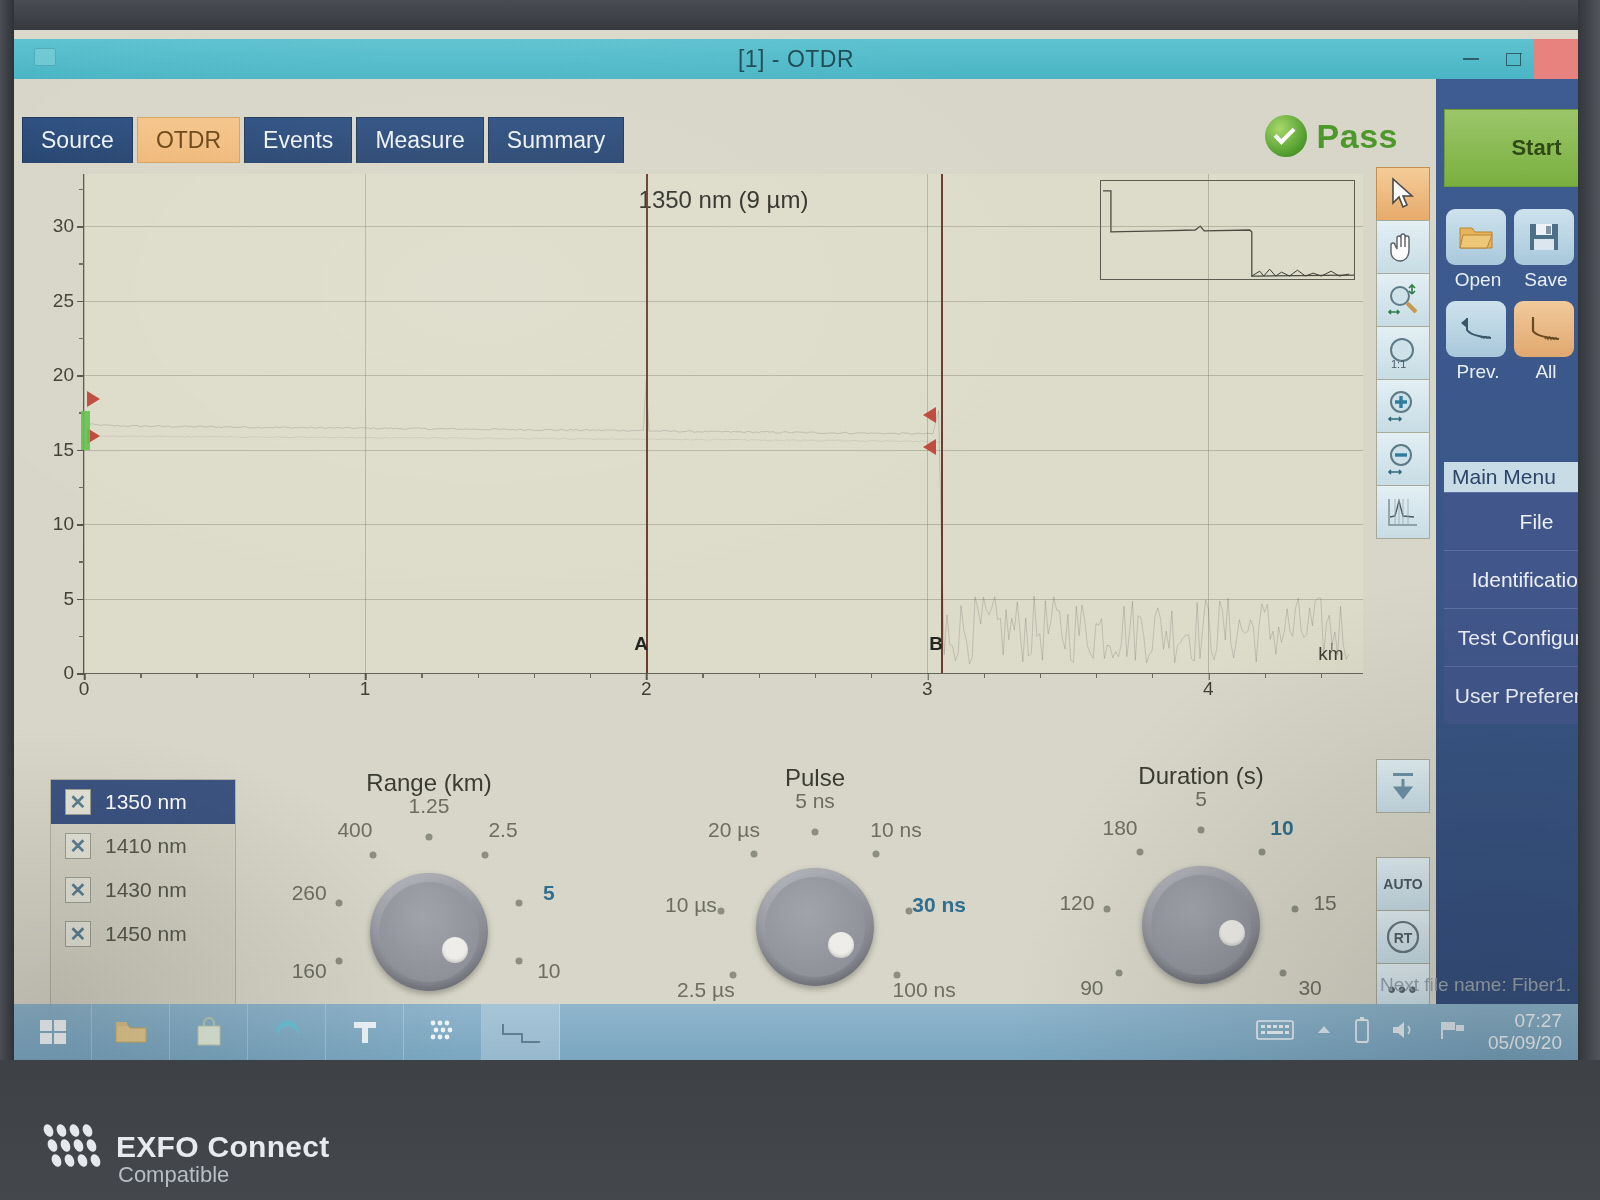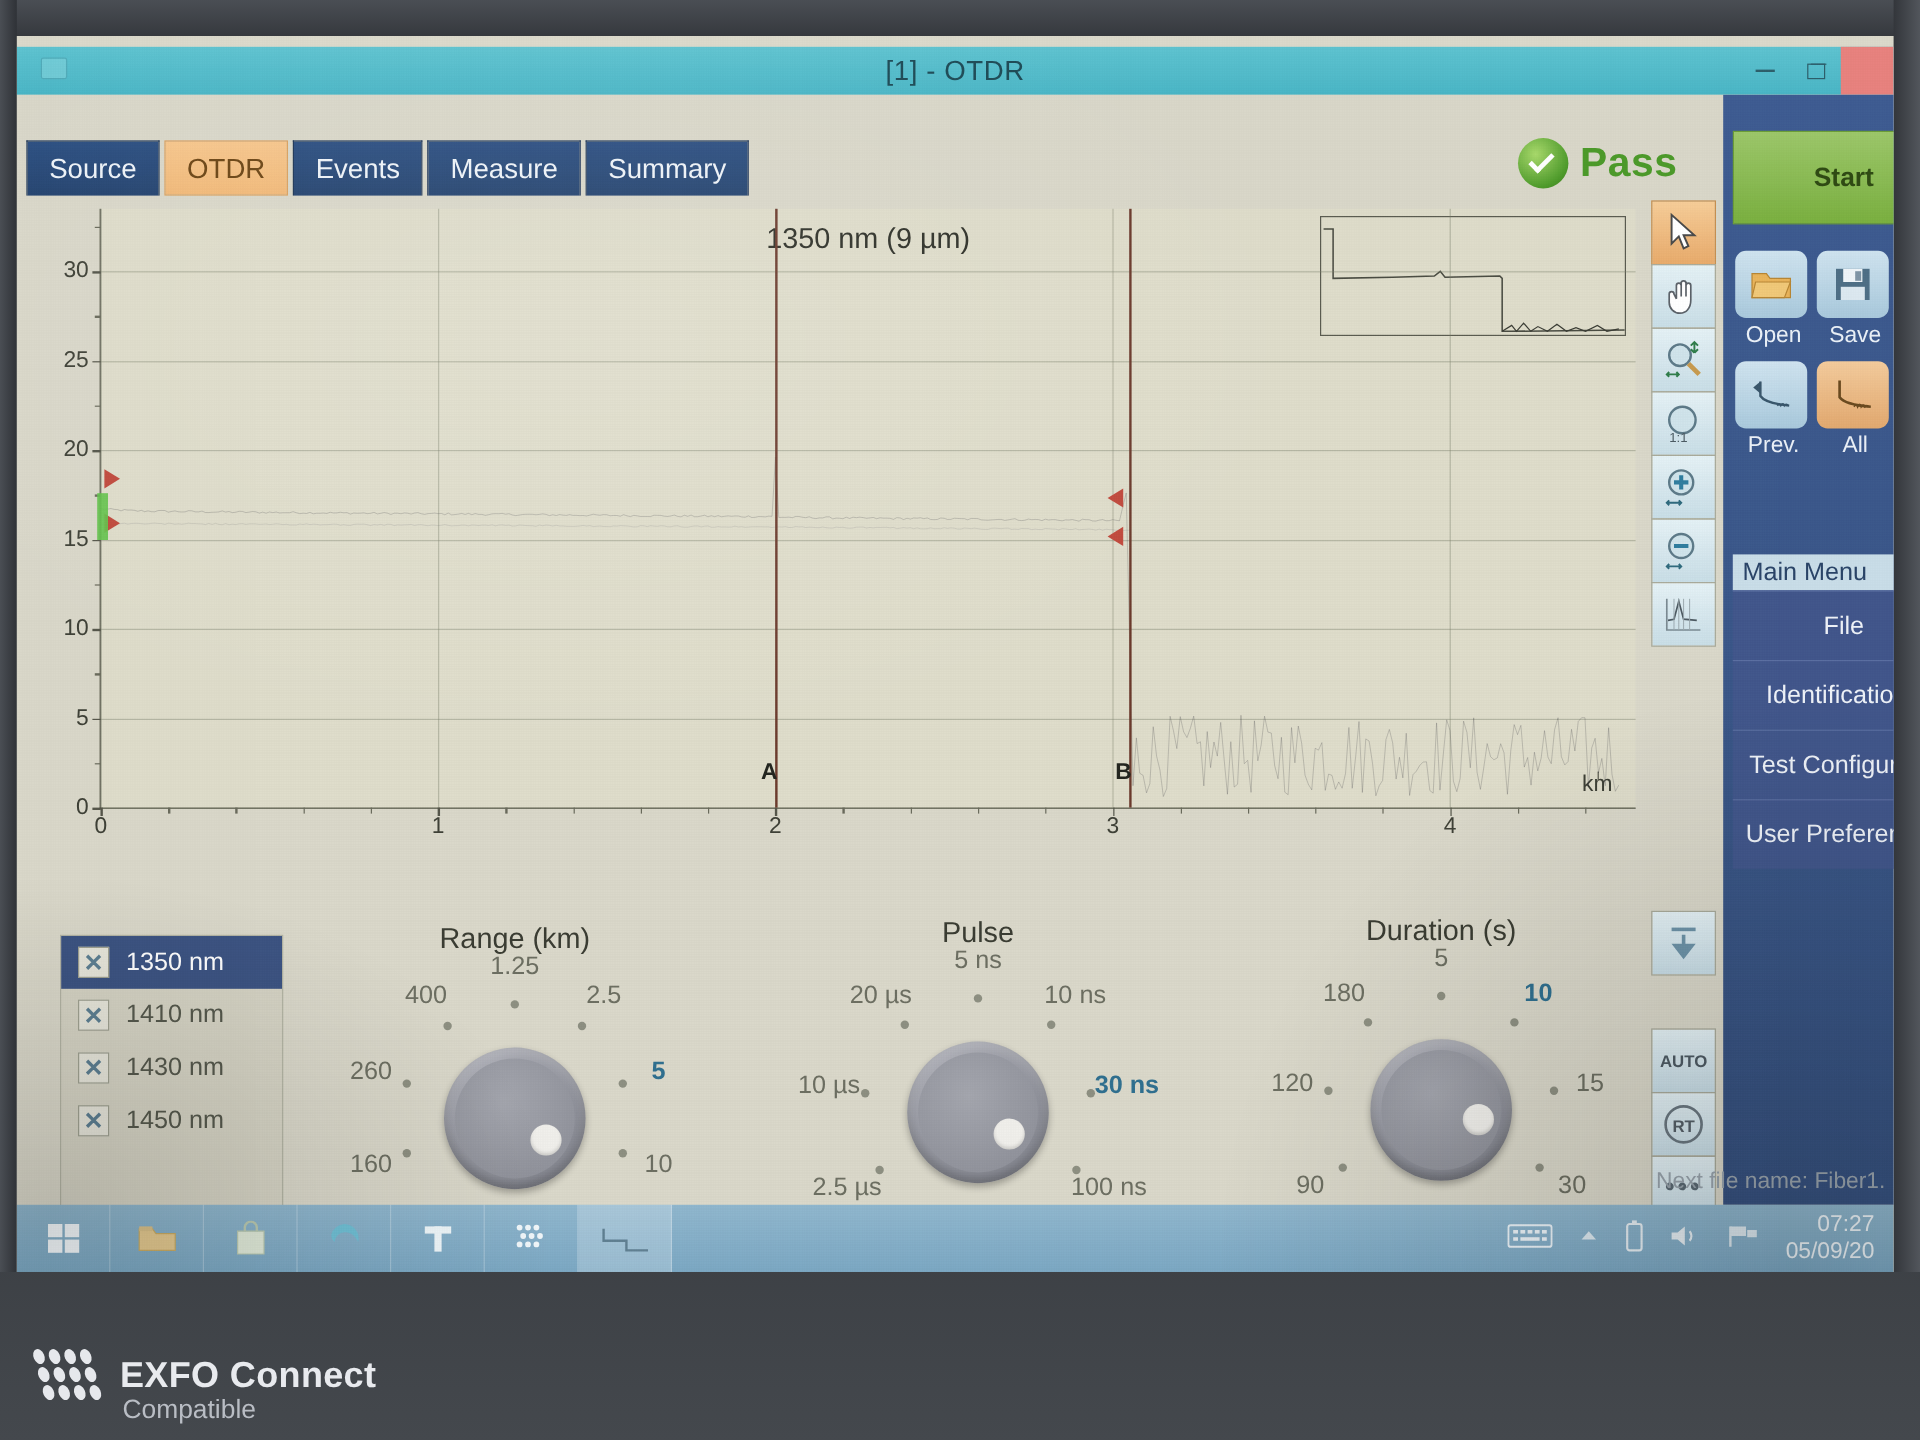--- a/index.html
+++ b/index.html
@@ -172,21 +172,21 @@
   #taskbar { position:absolute; left:0; top:974px; width:1564px; height:56px;
      background:linear-gradient(180deg,#8fb6cd,#7ba7c2); display:flex; align-items:center;}
   .tbitem { width:78px; height:56px; display:flex; align-items:center;
      justify-content:center; border-right:1px solid rgba(255,255,255,.25); }
   .tbitem.active { background:rgba(255,255,255,.22); }
   #tray { position:absolute; right:8px; top:0; height:56px; display:flex;
      align-items:center; gap:20px; padding-right:8px; color:#e8f1f6; }
   #clock { text-align:right; font-size:19px; line-height:1.15; color:#eef5f9;}
 
   
-  #brand { position:absolute; left:28px; top:1124px; display:flex; align-items:center; gap:16px;}
+  #brand { position:absolute; left:44px; top:1124px; display:flex; align-items:center; gap:16px;}
   #brand .btxt { color:#e8eaee; font-size:30px; font-weight:bold; letter-spacing:.3px;}
   #brand .bsub { position:absolute; left:74px; top:38px; color:#b9bdc4; font-size:22px;}
   #dots { width:56px; height:46px; position:relative; }
   #dots i { position:absolute; width:9px; height:13px; border-radius:50%;
      background:#e6e8ec; transform:rotate(-24deg); }
 </style>
 </head>
 <body>
 
 <div id="monitor">

